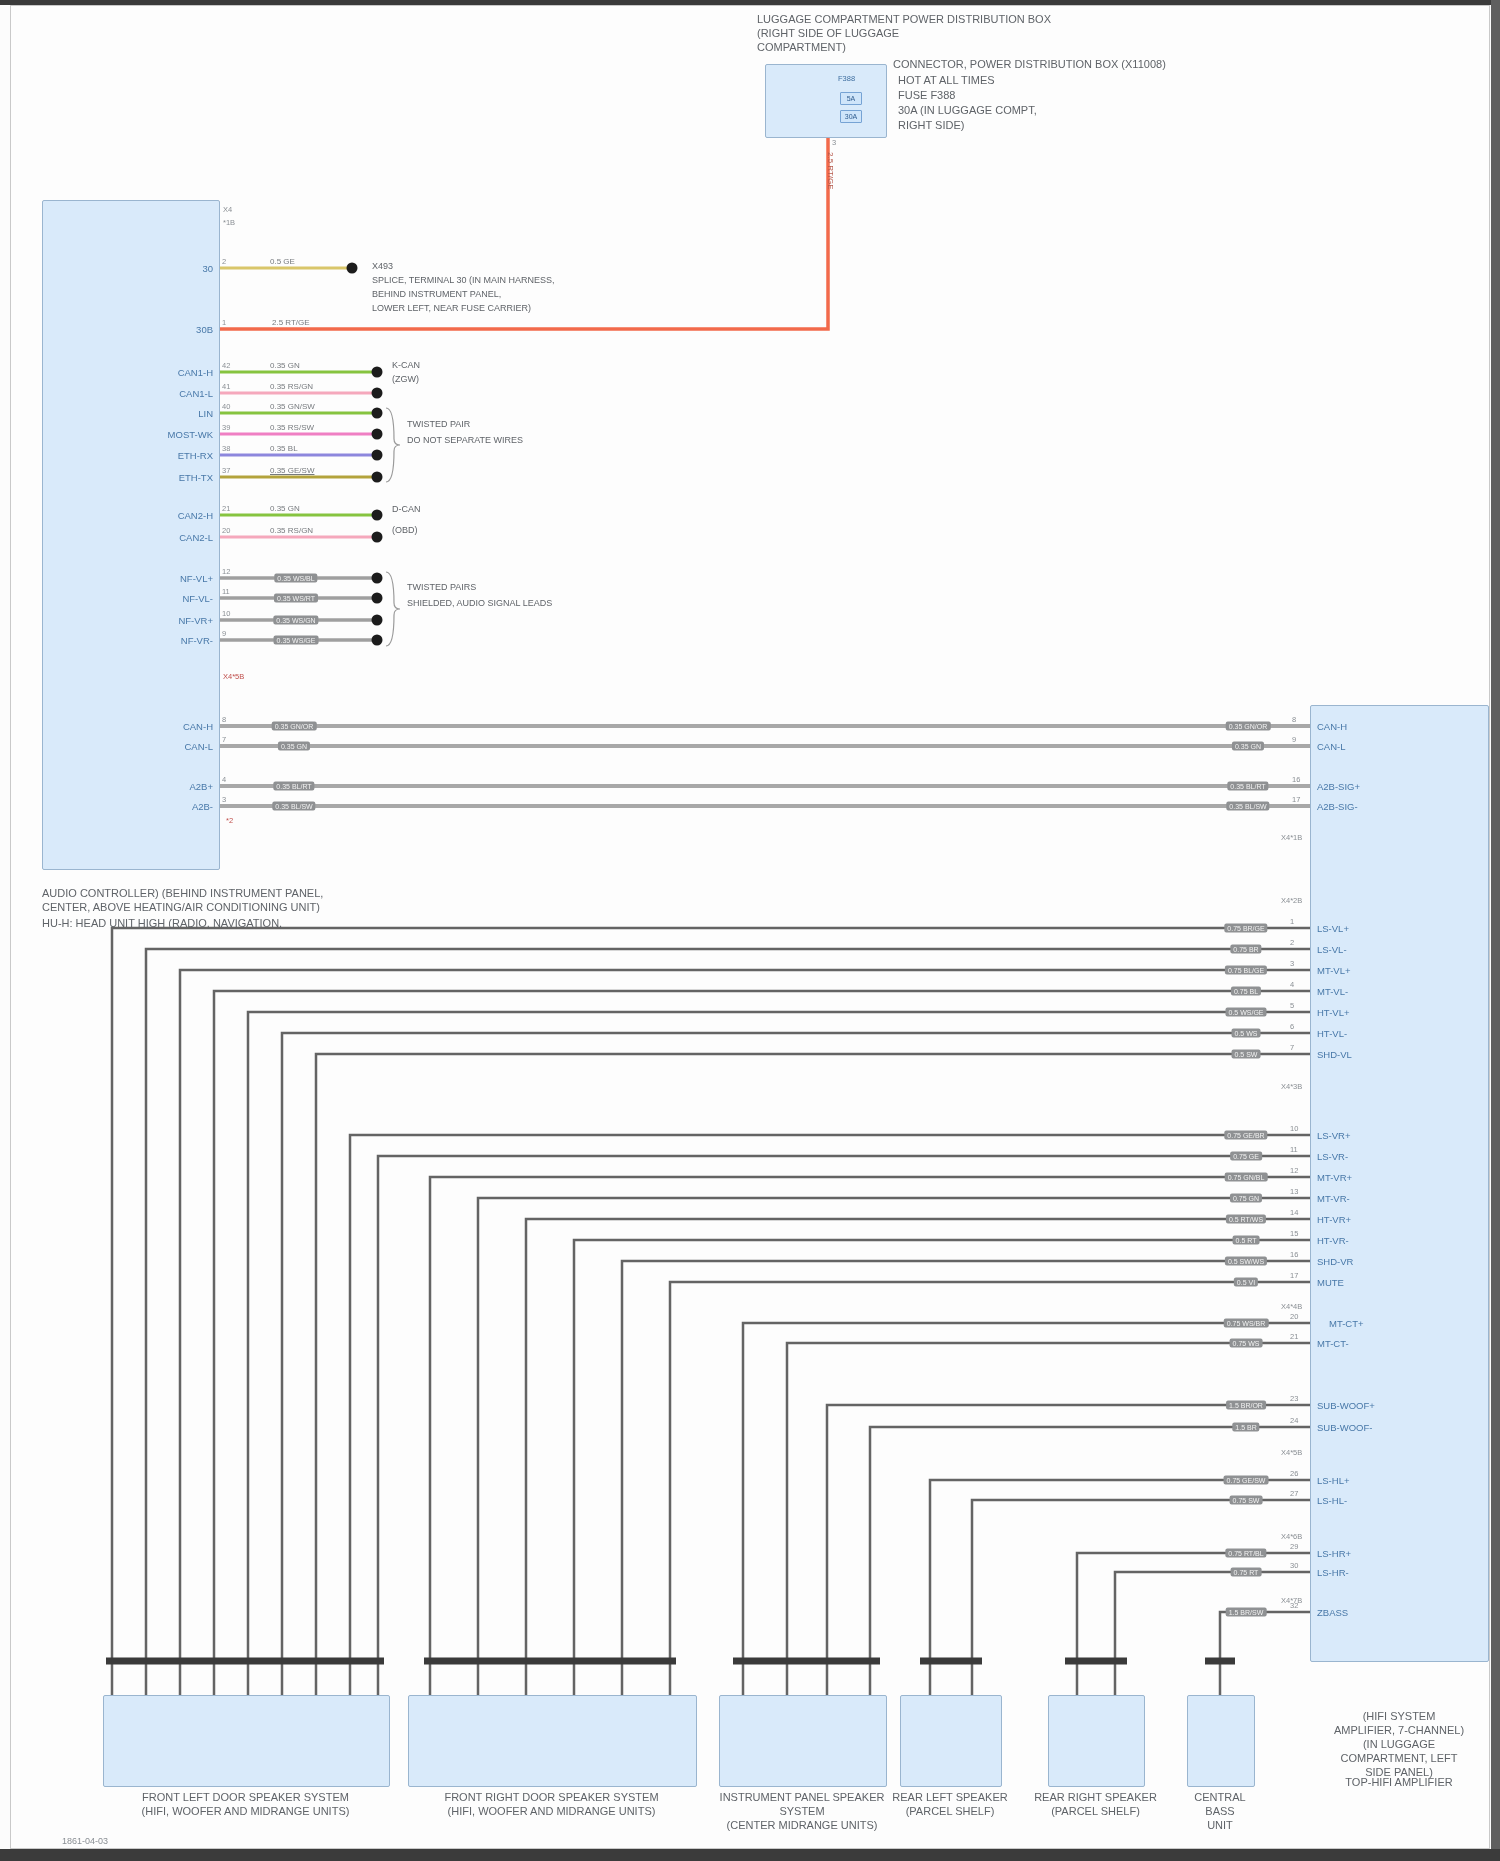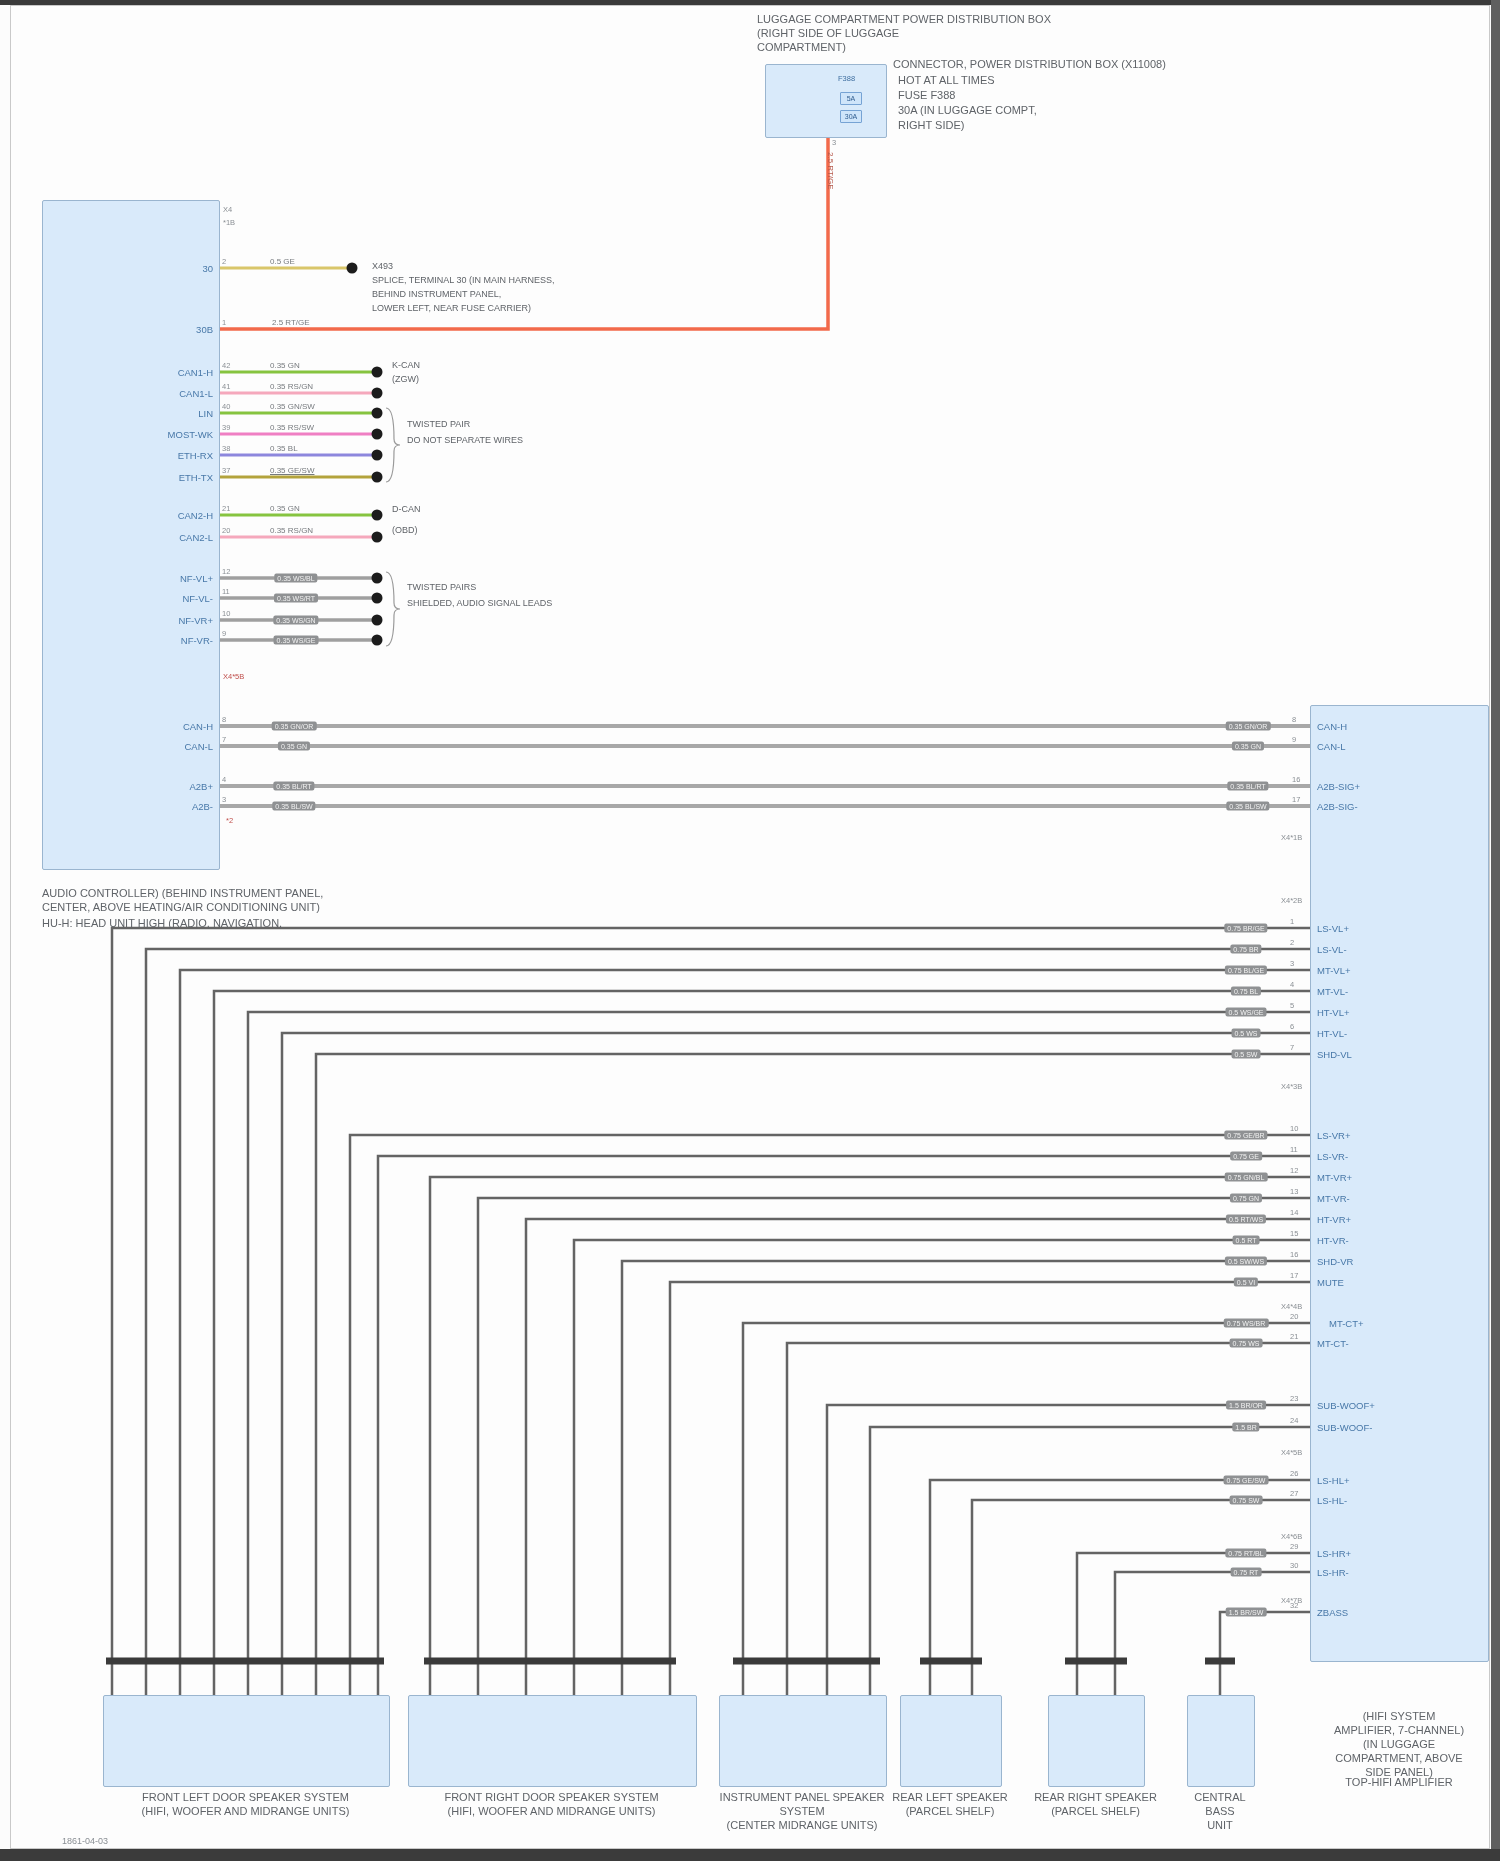--- a/index.html
+++ b/index.html
@@ -139,21 +139,21 @@
   <div class="ann" style="left:392px;top:504px;">D-CAN</div>
   <div class="ann" style="left:392px;top:525px;">(OBD)</div>
   <div class="ann" style="left:407px;top:582px;">TWISTED PAIRS</div>
   <div class="ann" style="left:407px;top:598px;">SHIELDED, AUDIO SIGNAL LEADS</div>
 
   <div class="mbox" style="left:1310px;top:705px;width:177px;height:955px;"></div>
   <div class="cap center" style="left:1399px;top:1775px;">TOP-HIFI AMPLIFIER</div>
   <div class="cap center" style="left:1399px;top:1709px;">(HIFI SYSTEM</div>
   <div class="cap center" style="left:1399px;top:1723px;">AMPLIFIER, 7-CHANNEL)</div>
   <div class="cap center" style="left:1399px;top:1737px;">(IN LUGGAGE</div>
-  <div class="cap center" style="left:1399px;top:1751px;">COMPARTMENT, ABOVE</div>
+  <div class="cap center" style="left:1399px;top:1751px;">COMPARTMENT, LEFT</div>
   <div class="cap center" style="left:1399px;top:1765px;">SIDE PANEL)</div>
 
   <div class="mbox" style="left:103px;top:1695px;width:285px;height:90px;"></div>
   <div class="mbox" style="left:408px;top:1695px;width:287px;height:90px;"></div>
   <div class="mbox" style="left:719px;top:1695px;width:166px;height:90px;"></div>
   <div class="mbox" style="left:900px;top:1695px;width:100px;height:90px;"></div>
   <div class="mbox" style="left:1048px;top:1695px;width:95px;height:90px;"></div>
   <div class="mbox" style="left:1187px;top:1695px;width:66px;height:90px;"></div>
   <div id="speaker-captions"></div>
 

